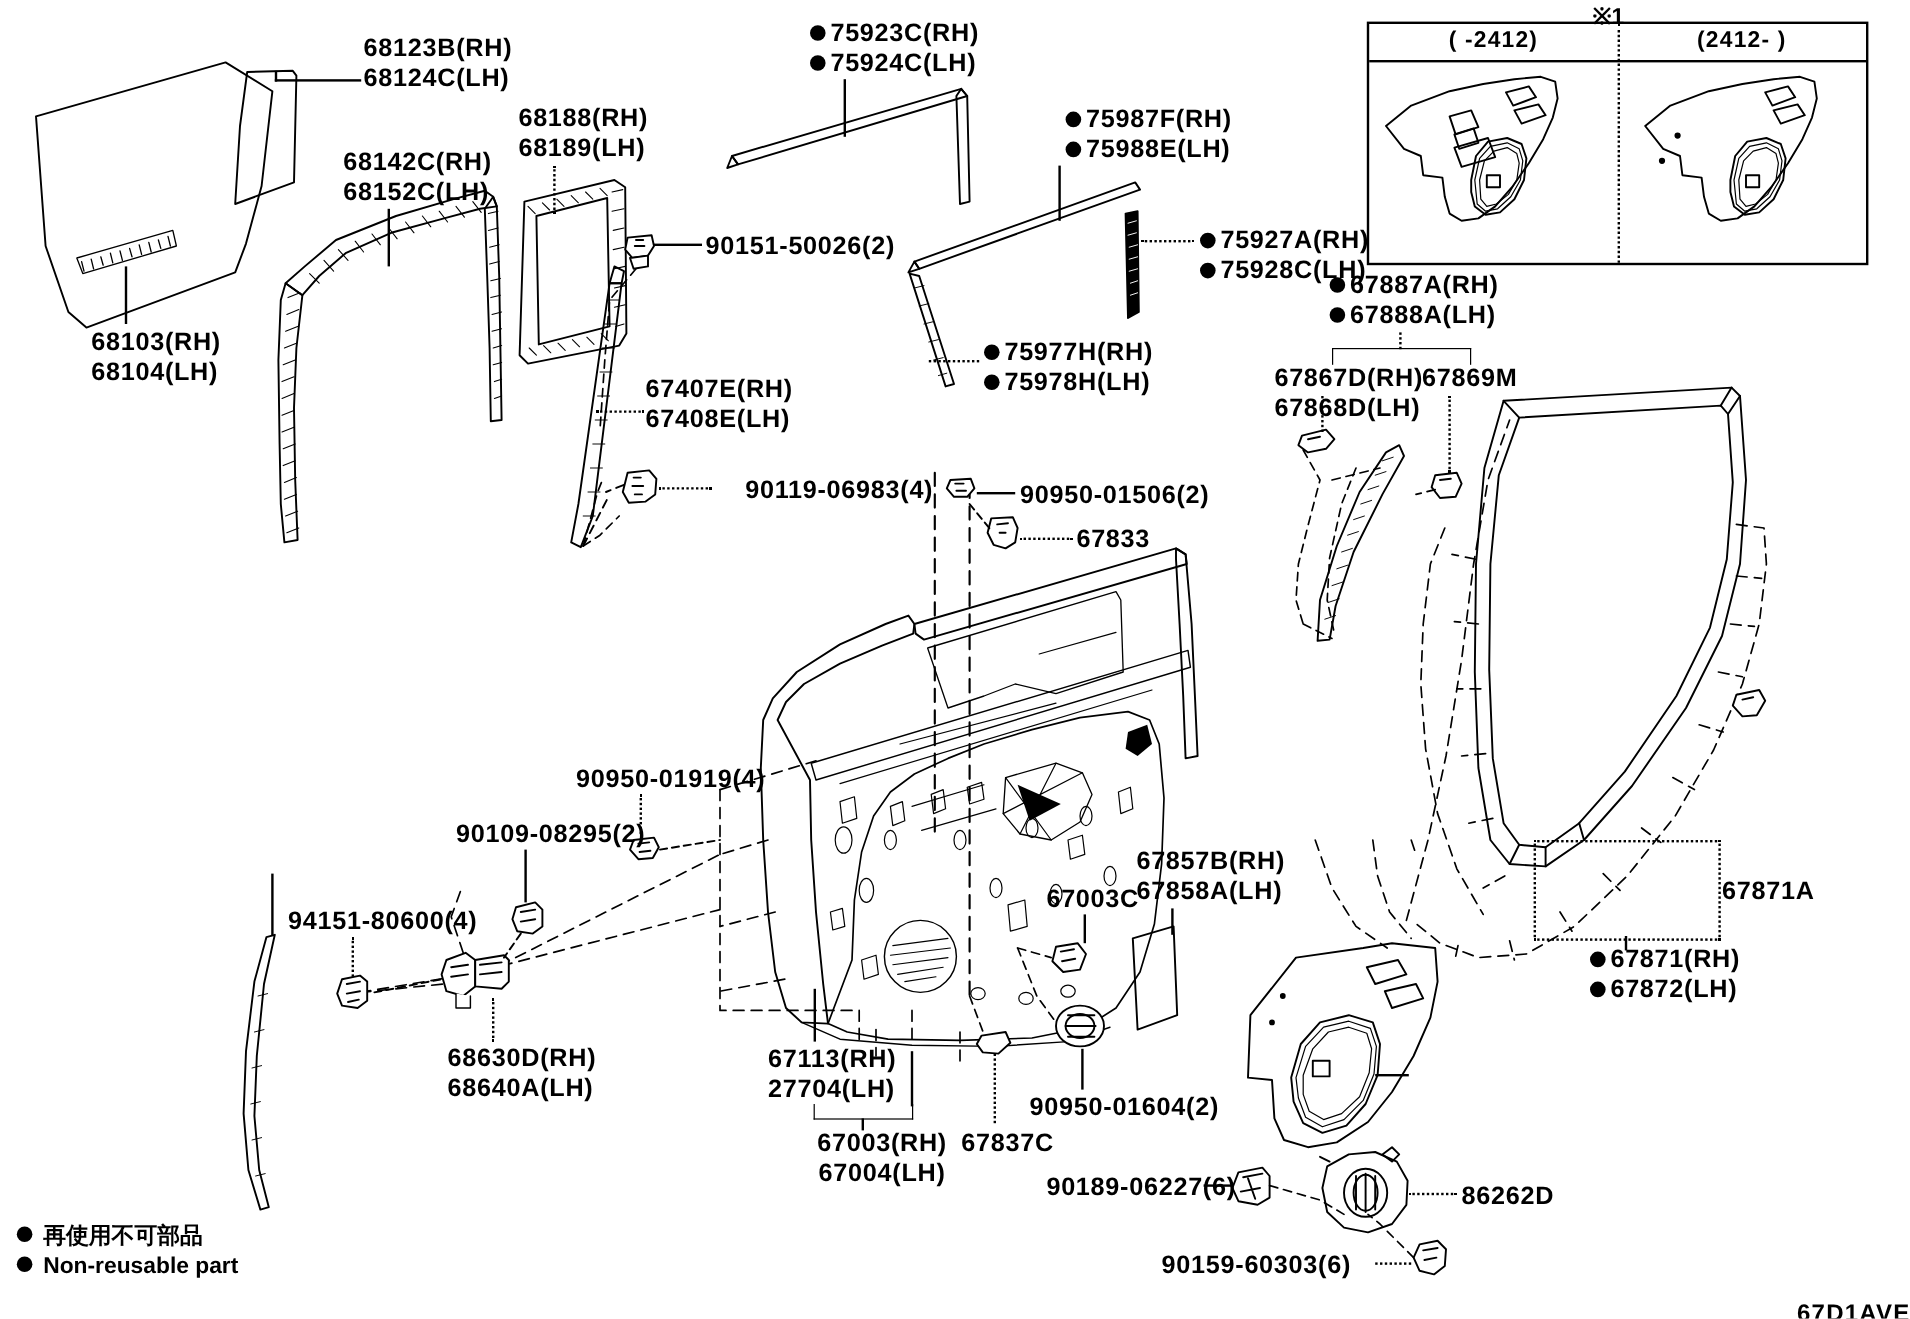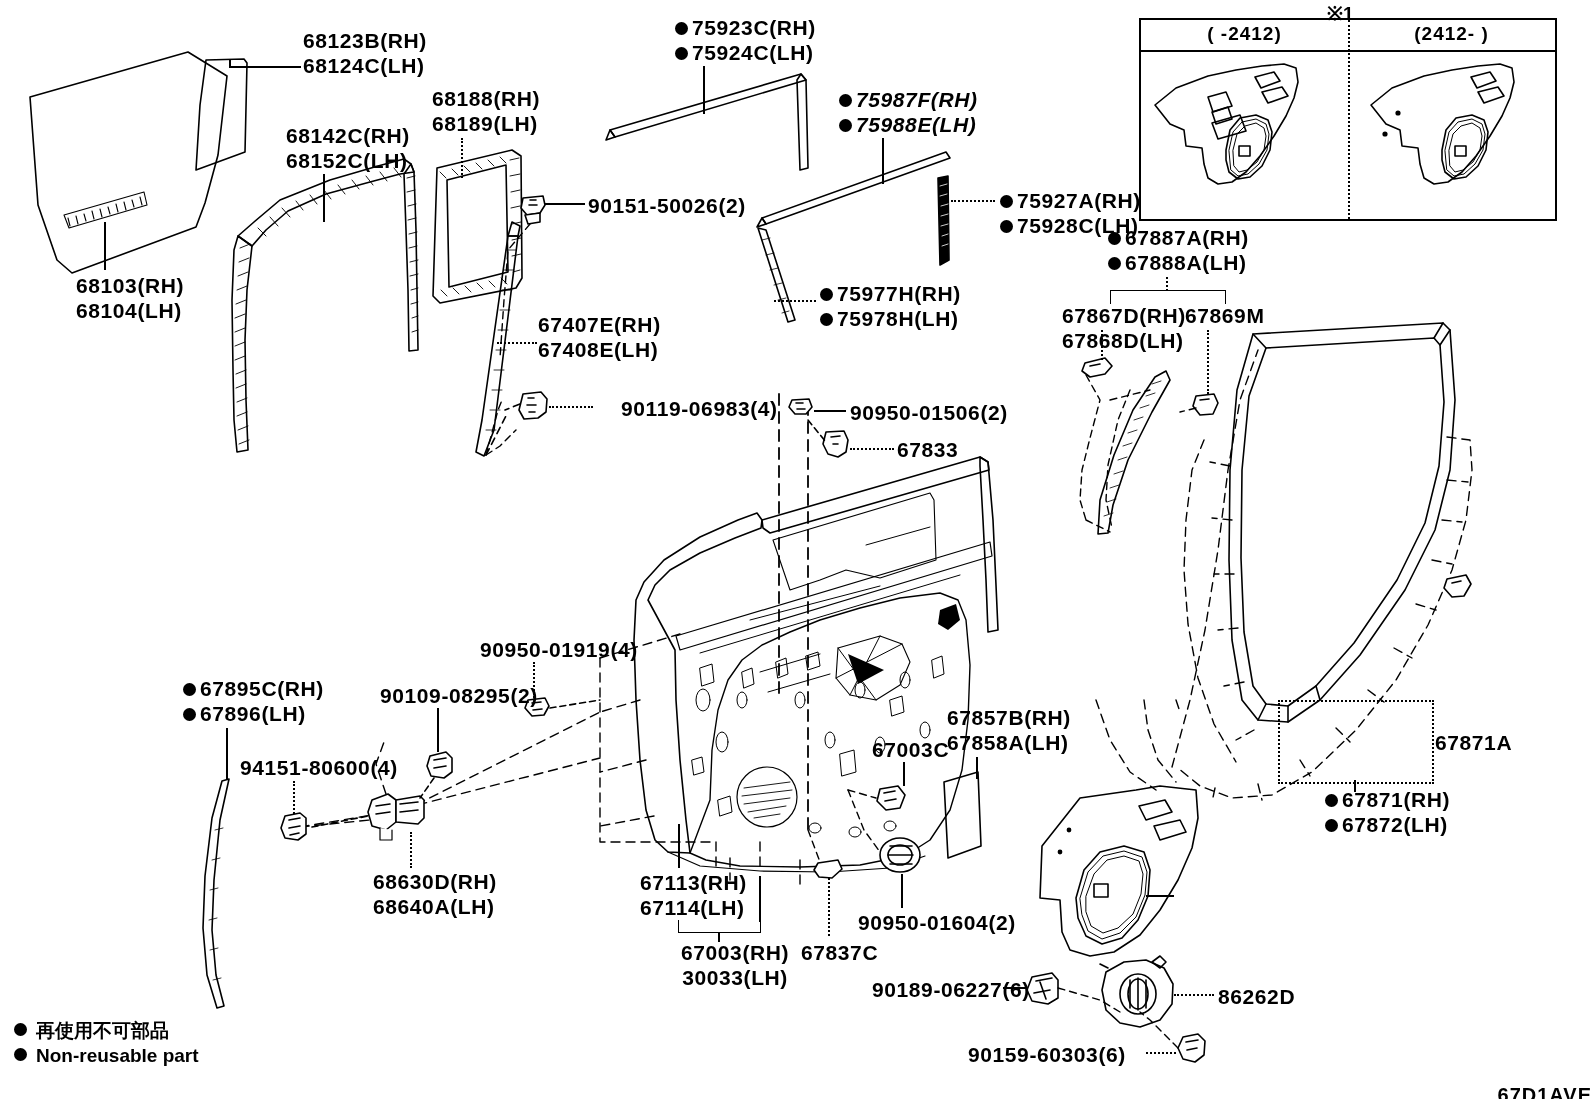--- a/index.html
+++ b/index.html
@@ -595,21 +595,21 @@
 
   <div class="lbl" style="left:596px; top:396px;margin-left:25px;">90119-06983(4)</div>
   <div class="ldd" style="left:549px; top:406px; width:44px;"></div>
 
   <div class="lbl" style="left:675px; top:15px;">
     <span class="row dot">75923C(RH)</span>
     <span class="row dot">75924C(LH)</span>
   </div>
   <div class="ld v" style="left:703px; top:66px; height:48px;"></div>
 
-  <div class="lbl" style="left:839px; top:87px;font-style:italic;">
+  <div class="lbl" style="left:888px; top:87px;">
     <span class="row dot">75987F(RH)</span>
     <span class="row dot">75988E(LH)</span>
   </div>
   <div class="ld v" style="left:882px; top:138px; height:46px;"></div>
 
   <div class="lbl" style="left:820px; top:281px;">
     <span class="row dot">75977H(RH)</span>
     <span class="row dot">75978H(LH)</span>
   </div>
   <div class="ldd" style="left:774px; top:300px; width:42px;"></div>
@@ -640,47 +640,43 @@
 
   <div class="lbl" style="left:897px; top:437px;">67833</div>
   <div class="ldd" style="left:850px; top:448px; width:44px;"></div>
 
   <div class="lbl" style="left:480px; top:637px;">90950-01919(4)</div>
   <div class="lddv" style="left:533px; top:662px; height:36px;"></div>
 
   <div class="lbl" style="left:380px; top:683px;">90109-08295(2)</div>
   <div class="ld v" style="left:437px; top:708px; height:44px;"></div>
 
-  <div class="lbl" style="left:183px; top:676px;">
-    <span class="row dot">67895C(RH)</span>
-    <span class="row dot">67896(LH)</span>
-  </div>
   <div class="ld v" style="left:226px; top:728px; height:52px;"></div>
 
   <div class="lbl" style="left:240px; top:755px;">94151-80600(4)</div>
   <div class="lddv" style="left:293px; top:781px; height:33px;"></div>
 
   <div class="lbl" style="left:373px; top:869px;">
     <span class="row">68630D(RH)</span>
     <span class="row">68640A(LH)</span>
   </div>
   <div class="lddv" style="left:410px; top:832px; height:36px;"></div>
 
   <div class="lbl" style="left:640px; top:870px;">
     <span class="row">67113(RH)</span>
-    <span class="row">67114(LH)</span>
+    <span class="row">27704(LH)</span>
   </div>
   <div class="ld v" style="left:678px; top:824px; height:44px;"></div>
   <div class="brk" style="left:678px; top:920px; width:81px; height:12px;"></div>
   <div class="ld v" style="left:759px; top:876px; height:46px;"></div>
   <div class="ld v" style="left:718px; top:932px; height:10px;"></div>
 
   <div class="lbl" style="left:681px; top:940px;text-align:center;">
     <span class="row">67003(RH)</span>
-    <span class="row">30033(LH)</span>
+    <span class="row">67004(LH)</span>
   </div>
 
   <div class="lbl" style="left:872px; top:737px;">67003C</div>
   <div class="ld v" style="left:903px; top:762px; height:24px;"></div>
 
   <div class="lbl" style="left:947px; top:705px;">
     <span class="row">67857B(RH)</span>
     <span class="row">67858A(LH)</span>
   </div>
   <div class="ld v" style="left:976px; top:757px; height:22px;"></div>

